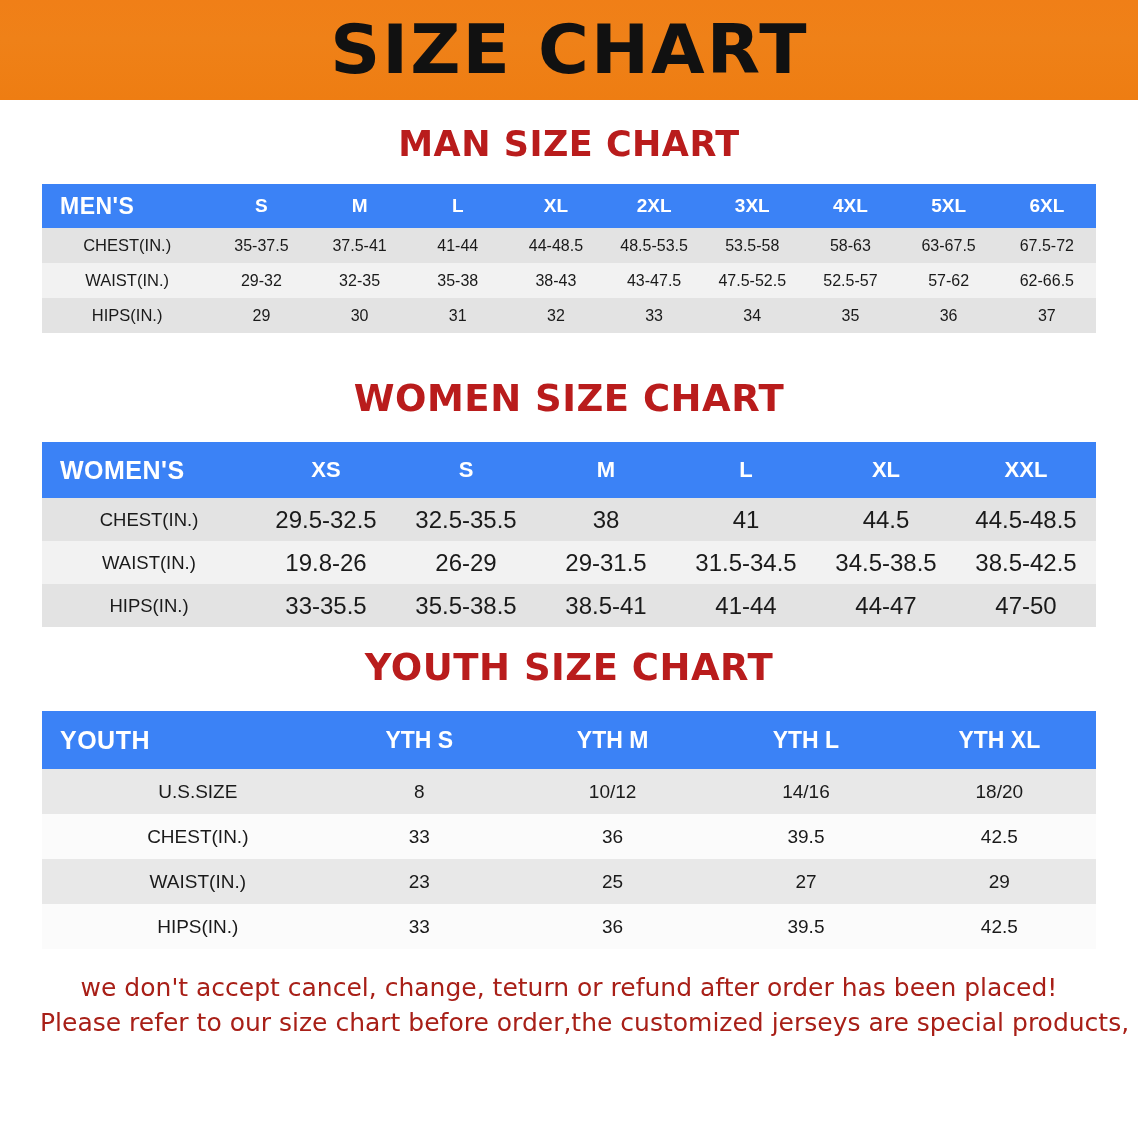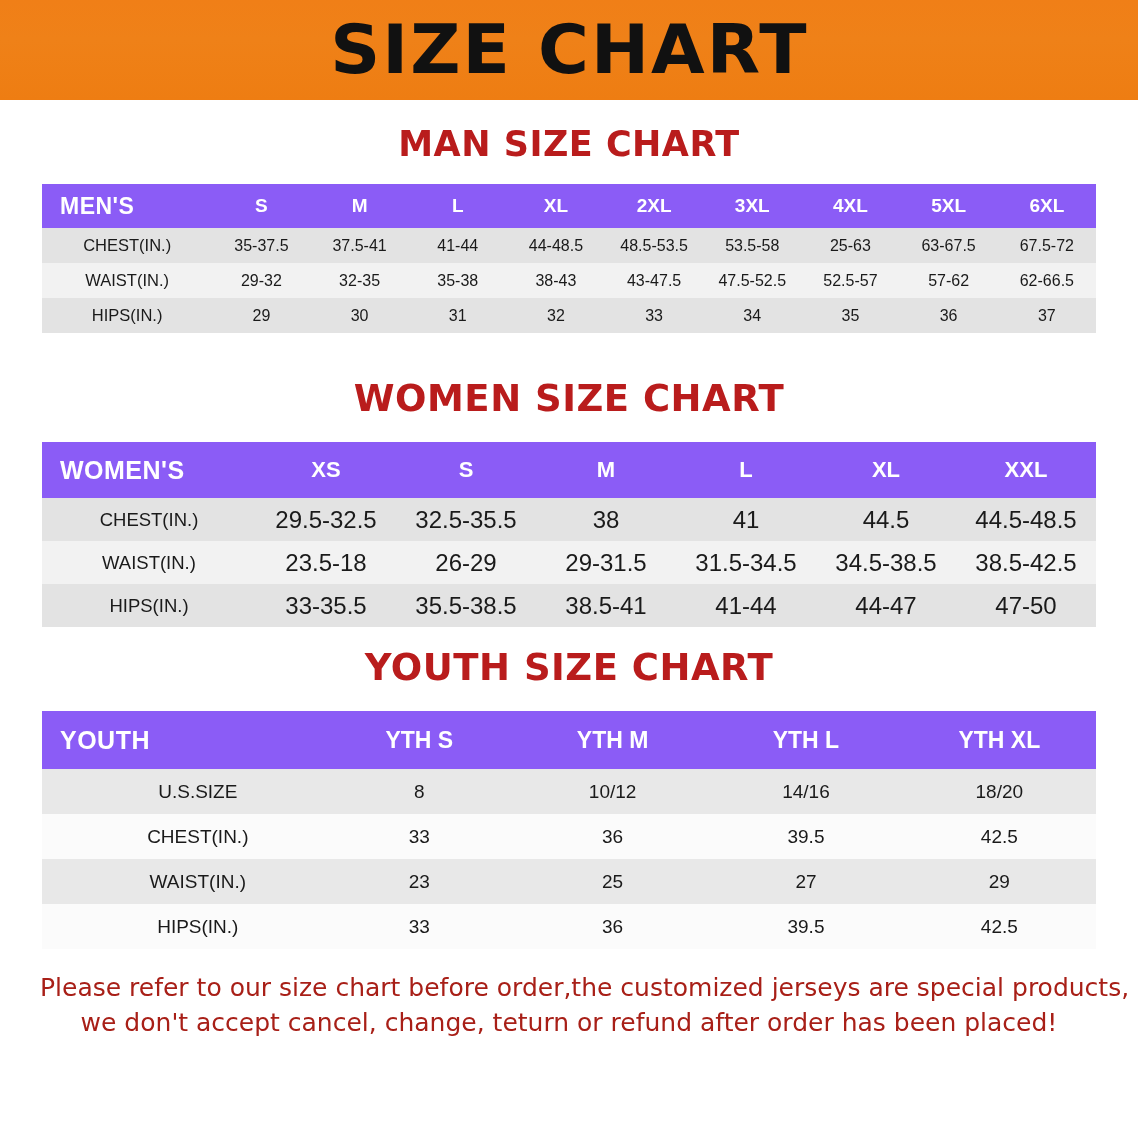--- a/index.html
+++ b/index.html
@@ -59,21 +59,21 @@
     width: 1054px;
     table-layout: fixed;
   }
   table.chart th, table.chart td {
     text-align: center;
     font-family: "Liberation Sans", sans-serif;
     color: #1a1a1a;
     padding: 0;
   }
   table.chart thead th {
-    background: #8b5cf6;
+    background: #3b82f6;
     color: #ffffff;
     font-weight: bold;
   }
   .rowlabel {
     text-align: center !important;
     font-family: "Liberation Sans", sans-serif;
   }
   .hdr-first {
     text-align: left !important;
     padding-left: 18px !important;
@@ -156,21 +156,21 @@
       </thead>
       <tbody>
         <tr>
           <td class="rowlabel">CHEST(IN.)</td>
           <td>35-37.5</td>
           <td>37.5-41</td>
           <td>41-44</td>
           <td>44-48.5</td>
           <td>48.5-53.5</td>
           <td>53.5-58</td>
-          <td>25-63</td>
+          <td>58-63</td>
           <td>63-67.5</td>
           <td>67.5-72</td>
         </tr>
         <tr>
           <td class="rowlabel">WAIST(IN.)</td>
           <td>29-32</td>
           <td>32-35</td>
           <td>35-38</td>
           <td>38-43</td>
           <td>43-47.5</td>
@@ -223,21 +223,21 @@
           <td class="rowlabel">CHEST(IN.)</td>
           <td>29.5-32.5</td>
           <td>32.5-35.5</td>
           <td>38</td>
           <td>41</td>
           <td>44.5</td>
           <td>44.5-48.5</td>
         </tr>
         <tr>
           <td class="rowlabel">WAIST(IN.)</td>
-          <td>23.5-18</td>
+          <td>19.8-26</td>
           <td>26-29</td>
           <td>29-31.5</td>
           <td>31.5-34.5</td>
           <td>34.5-38.5</td>
           <td>38.5-42.5</td>
         </tr>
         <tr>
           <td class="rowlabel">HIPS(IN.)</td>
           <td>33-35.5</td>
           <td>35.5-38.5</td>
@@ -296,17 +296,17 @@
           <td>33</td>
           <td>36</td>
           <td>39.5</td>
           <td>42.5</td>
         </tr>
       </tbody>
     </table>
   </div>
 
   <div class="note">
+    <div>we don't accept cancel, change, teturn or refund after order has been placed!</div>
     <div>Please refer to our size chart before order,the customized jerseys are special products,</div>
-    <div>we don't accept cancel, change, teturn or refund after order has been placed!</div>
   </div>
 
 </div>
 
 </body></html>

